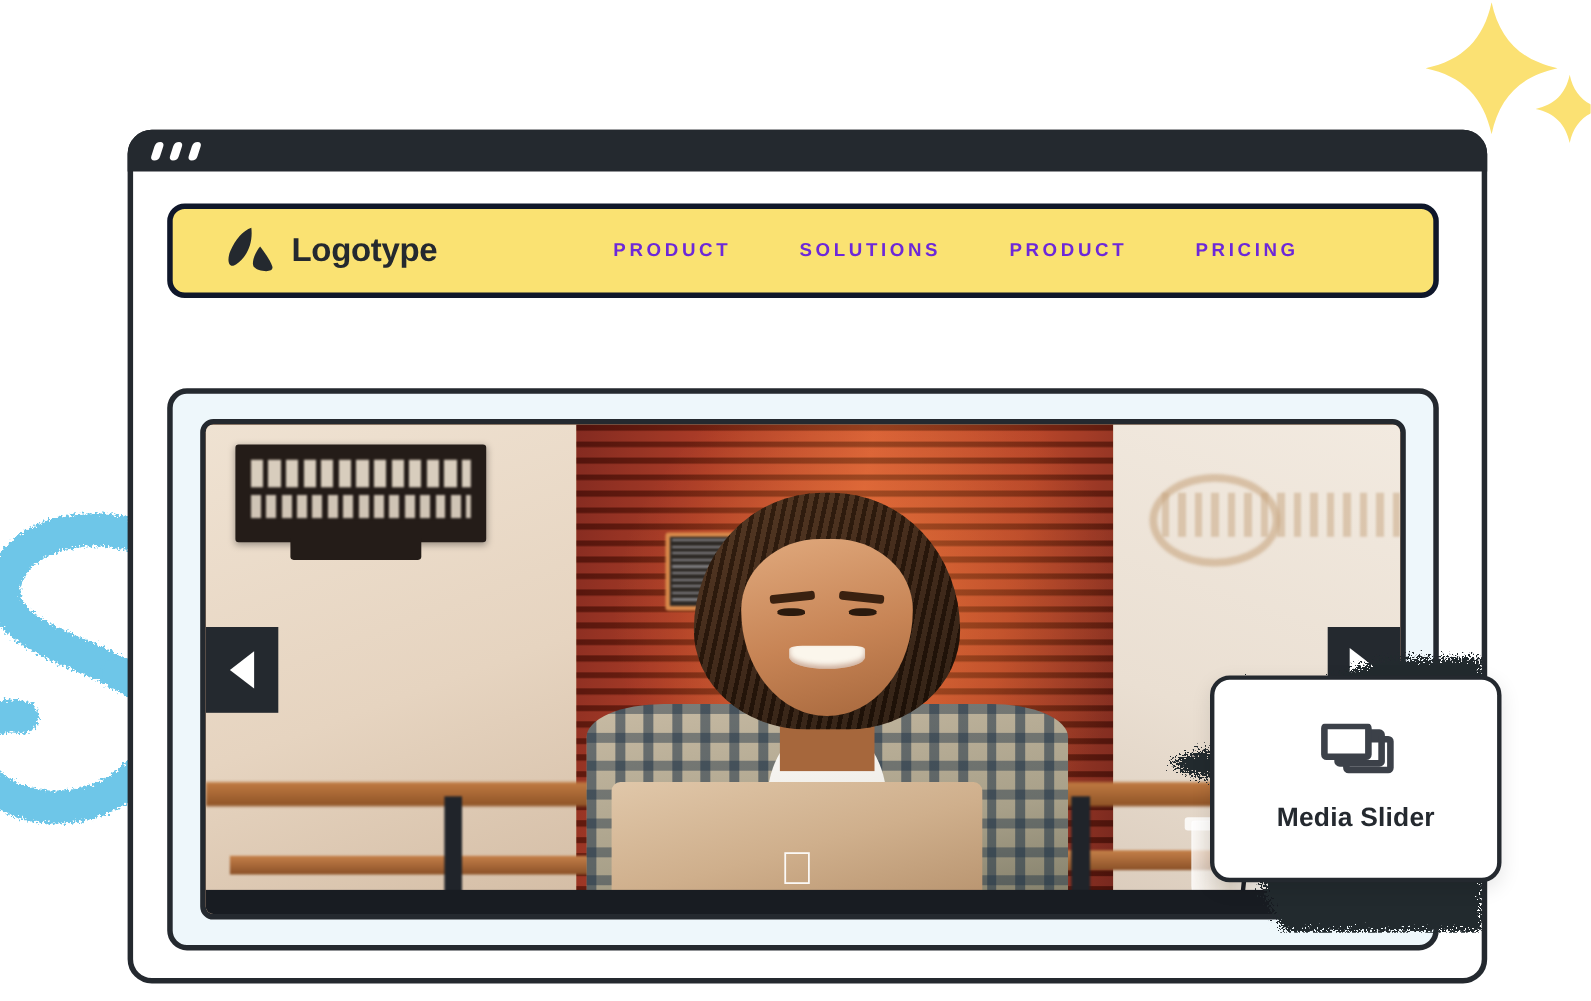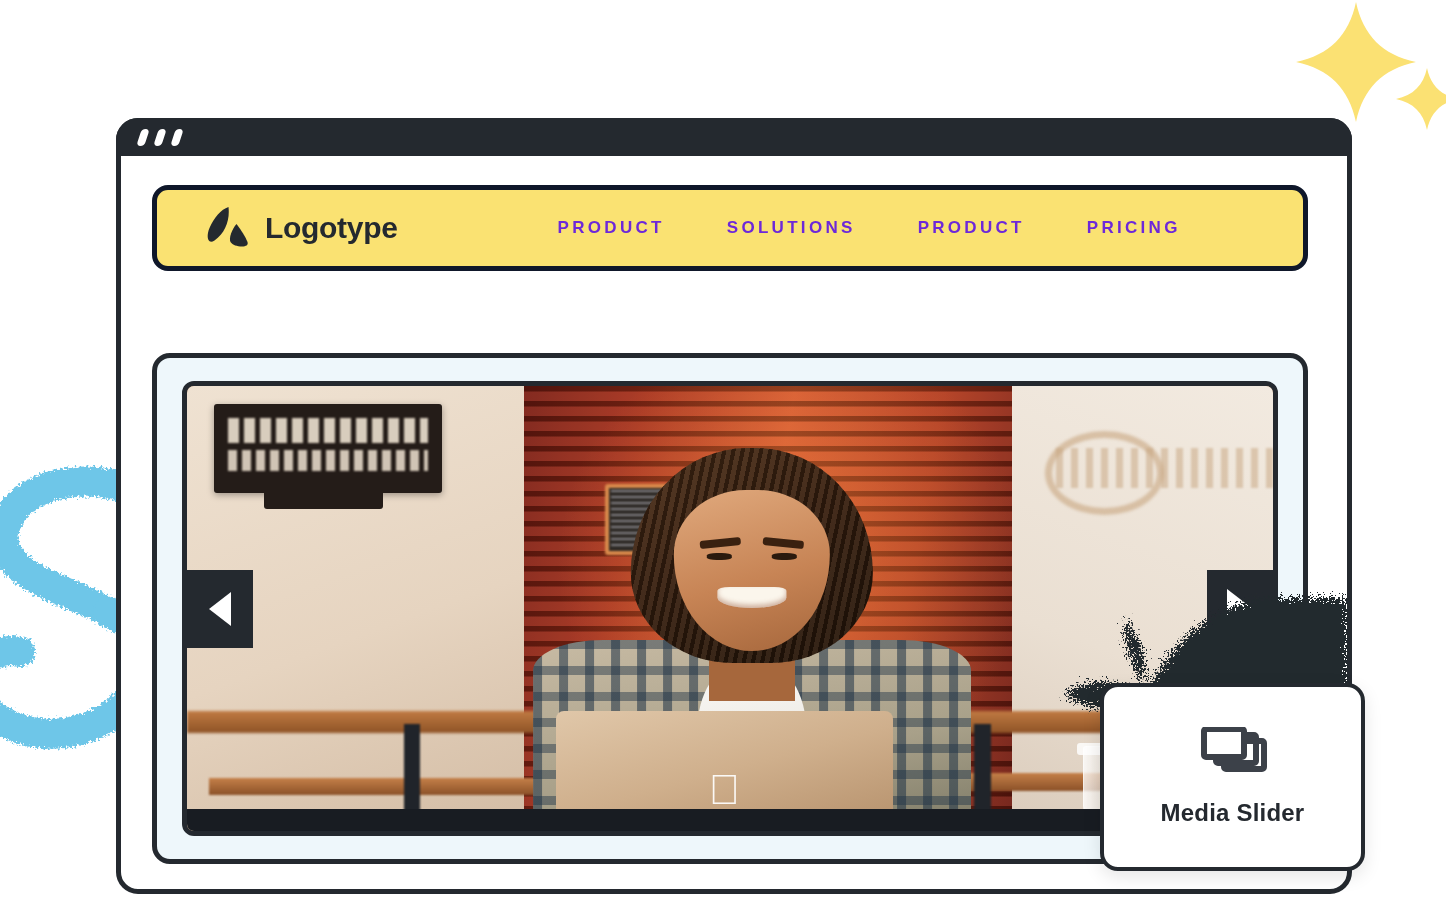--- a/index.html
+++ b/index.html
@@ -307,21 +307,21 @@
   .tri-r{ border-top:20px solid transparent; border-bottom:20px solid transparent; border-left:26px solid #FFFFFF; }
 
   
   .splatter{
     position:absolute; left:1048px; top:558px; width:300px; height:290px;
     pointer-events:none; z-index:9;
   }
 
   
   .media-card{
-    position:absolute; left:1100px; top:683px;
+    position:absolute; left:1100px; top:614px;
     width:265px; height:188px;
     background:#FFFFFF;
     border:4px solid #24292F;
     border-radius:18px;
     display:flex; flex-direction:column;
     align-items:center; justify-content:center;
     gap:16px;
     z-index:12;
     box-shadow:0 6px 18px rgba(0,0,0,.10);
   }

